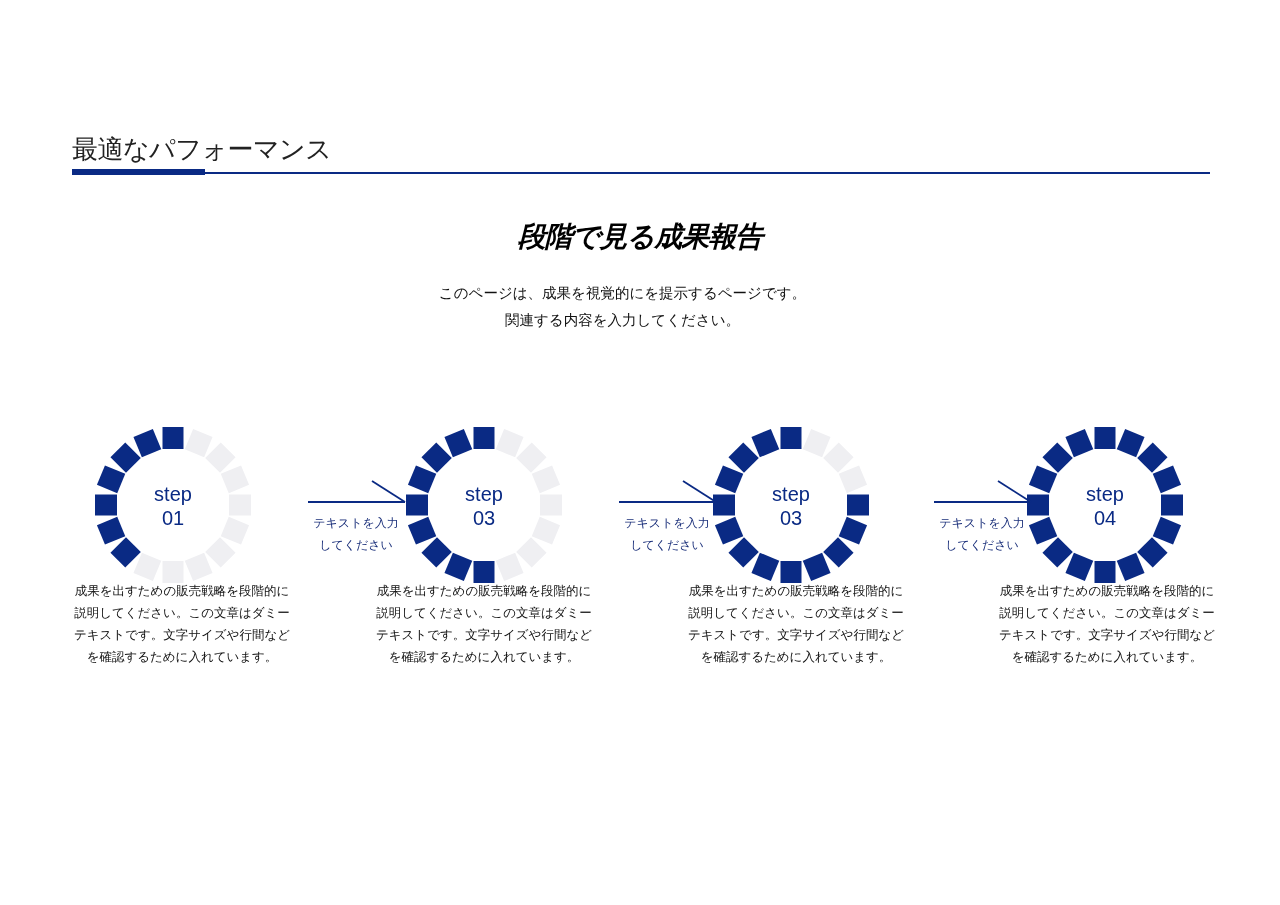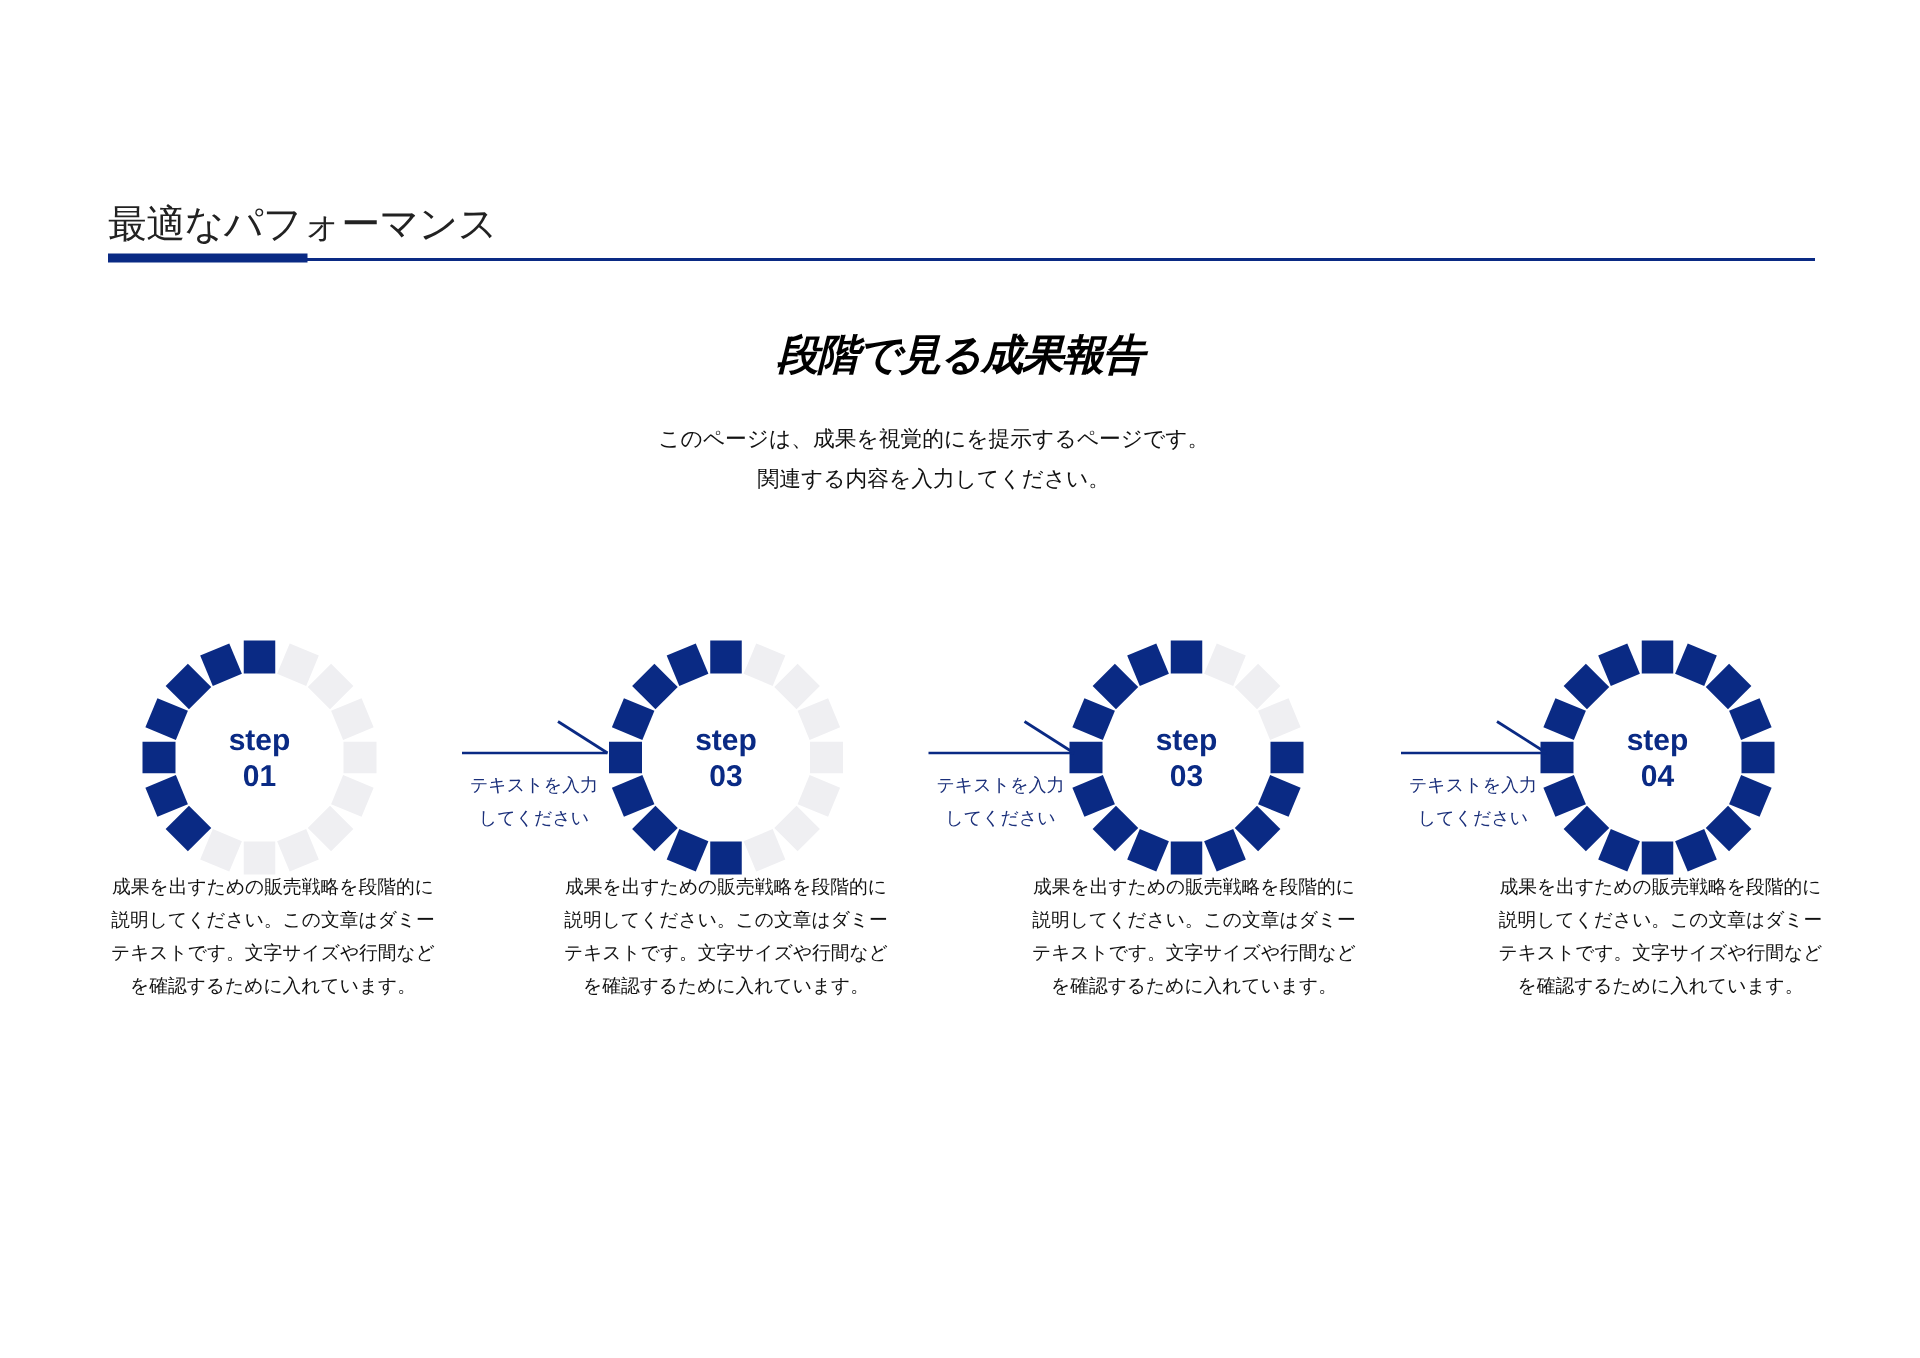--- a/index.html
+++ b/index.html
@@ -4,21 +4,21 @@
 <style>
   html, body { margin:0; padding:0; background:#ffffff; }
   body { width:1280px; height:905px; position:relative; overflow:hidden; font-family:"DejaVu Sans", sans-serif; color:#111; }
   .header-title { position:absolute; left:72px; top:132px; font-size:26px; font-weight:400; color:#222; letter-spacing:-0.5px; font-family:"DejaVu Sans", sans-serif; }
   .header-rule { position:absolute; left:72px; top:172px; width:1138px; height:2px; background:#0a2a84; }
   .header-rule-accent { position:absolute; left:72px; top:169px; width:133px; height:6px; background:#0a2a84; }
   .main-title { position:absolute; left:0; width:1280px; top:218px; text-align:center; font-size:28px; font-weight:bold; color:#000; letter-spacing:-1px;font-style:italic; }
   .subtitle { position:absolute; left:0; width:1245px; top:280px; text-align:center; font-size:14.5px; line-height:27px; color:#111; }
   .step { position:absolute; top:425px; width:160px; height:160px; }
   .step svg { position:absolute; left:0; top:0; }
-  .step-label { position:absolute; left:0; top:57px; width:160px; text-align:center; color:#0a2a84; font-weight:bold; font-size:20px; line-height:24px; font-family:"Liberation Sans", sans-serif; }
+  .step-label { position:absolute; left:0; top:57px; width:160px; text-align:center; color:#0a2a84; font-weight:normal; font-size:20px; line-height:24px; font-family:"Liberation Sans", sans-serif; }
   .connector { position:absolute; top:478px; width:100px; height:80px;margin-left:33px; }
   .connector svg { position:absolute; left:0; top:0; }
   .connector-text { position:absolute; top:34px; left:-6px; width:110px; text-align:center; font-size:12px; line-height:22px; color:#1a2f7a; }
   .desc { position:absolute; top:580px; width:230px; text-align:center; font-size:12.5px; line-height:22px; color:#111; }
 </style>
 </head>
 <body>
 
 <div>
   <div class="header-title">最適なパフォーマンス</div>

